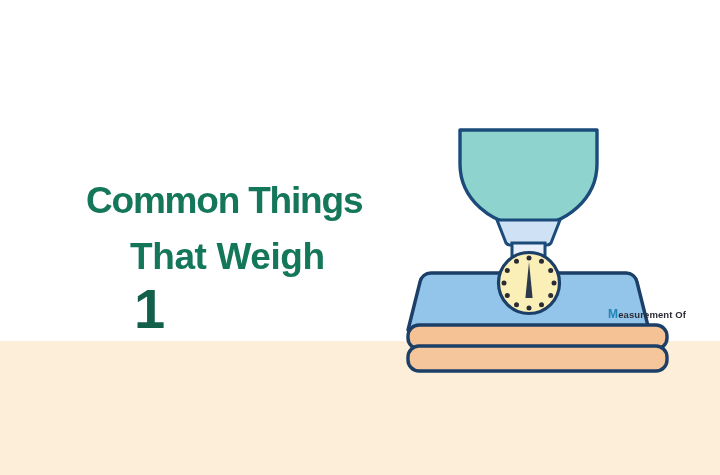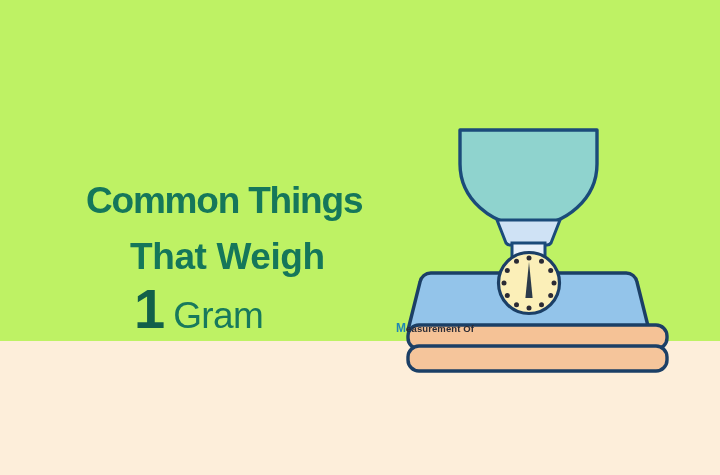--- a/index.html
+++ b/index.html
@@ -10,21 +10,21 @@
     width: 720px;
     height: 475px;
     background: #fdeeda;
     font-family: "Liberation Sans", sans-serif;
     overflow: hidden;
   }
   #canvas {
     position: relative;
     width: 720px;
     height: 341px;
-    background: #bef264;
+    background: #ffffff;
   }
 
   
   #headline {
     position: absolute;
     left: 86px;
     top: 182px;
     width: 320px;
   }
   .head-line {
@@ -83,23 +83,23 @@
     position: absolute;
     left: 396px;
     top: 112px;
     width: 290px;
     height: 265px;
     pointer-events: none;
   }
   #brand-label {
     position: absolute;
     left: 0;
-    top: 209px;
+    top: 195px;
     width: 290px;
-    text-align: left;
+    text-align: right;
     font-family: "Liberation Sans", sans-serif;
     font-size: 9.5px;
     font-weight: 700;
     letter-spacing: 0.1px;
     color: #2b2b35;
     white-space: nowrap;
   }
   #brand-label .brand-initial {
     color: #1f86b5;
     font-size: 12px;
@@ -109,21 +109,20 @@
 </head>
 <body>
 
 <div id="canvas">
 
   <div id="headline">
     <div class="head-line" id="head-line-1">Common Things</div>
     <div class="head-line" id="head-line-2">That Weigh</div>
     <div id="head-line-3">
       <span id="amount-number">1</span>
-      <span id="amount-unit">Gram</span>
     </div>
   </div>
 
   <div id="illustration">
     <svg width="290" height="265" viewBox="0 0 290 265" xmlns="http://www.w3.org/2000/svg">
 
       <path d="M 64 18
                L 201 18
                L 201 52
                A 68.5 62 0 0 1 64 52

